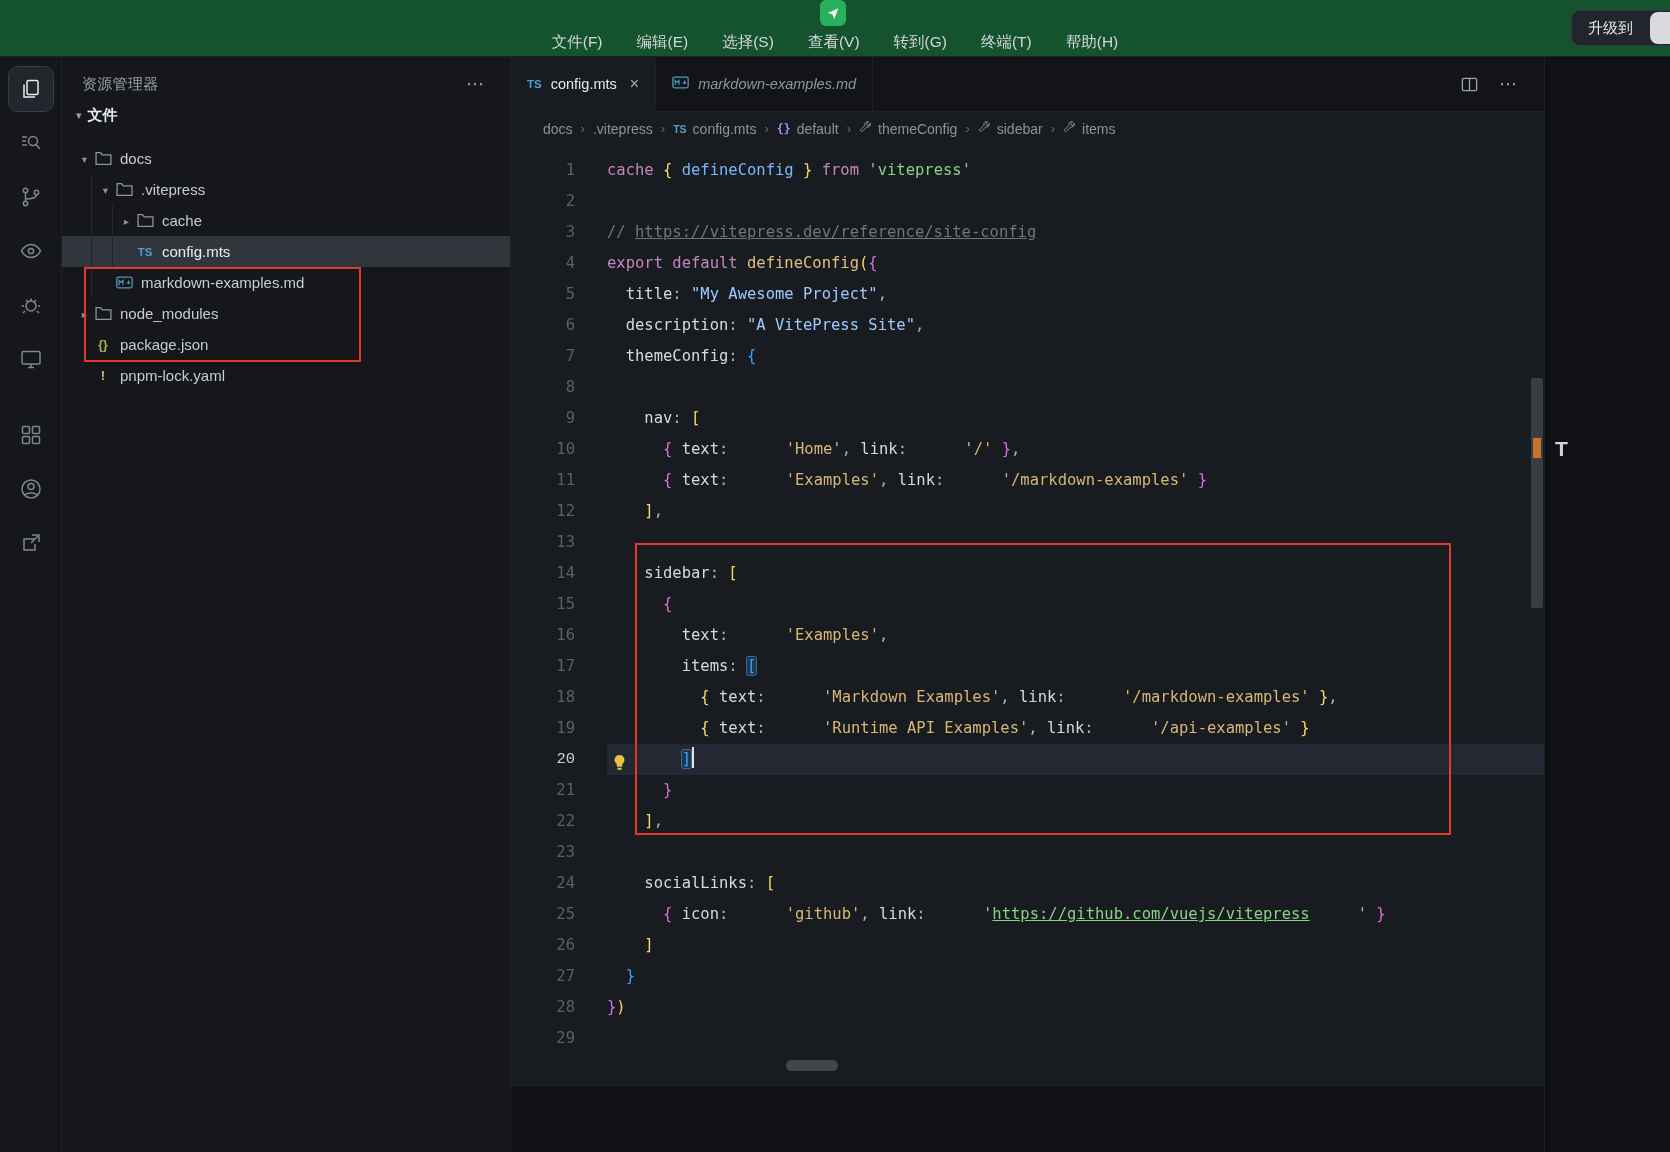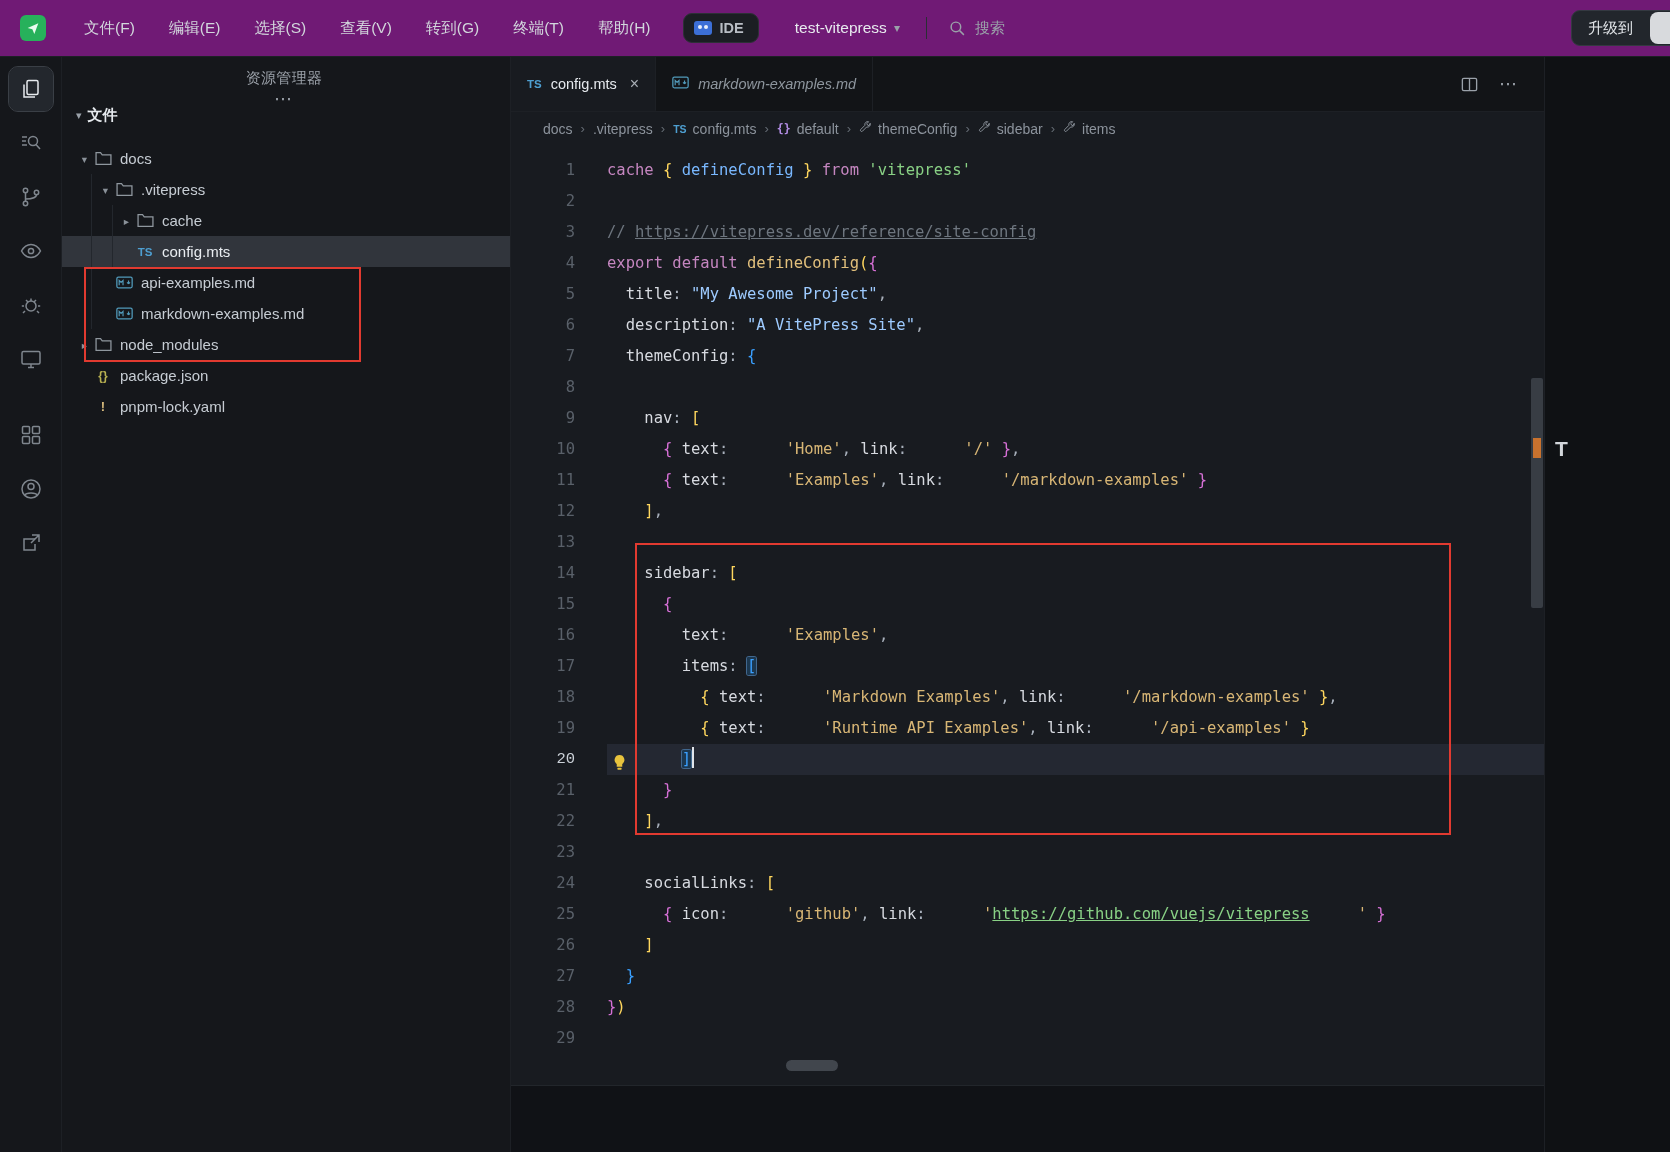--- a/index.html
+++ b/index.html
@@ -1,21 +1,21 @@
 <!DOCTYPE html>
 <html style="--annotation-red: #e13a30; --keyword: #c586c0; --function: #e2c07c; --import-name: #79b8ff; --property: #d7dae0; --punctuation: #a9b1bc; --bracket1: #ffd75e; --bracket2: #d670d6; --bracket3: #3aa0ff; --string-single: #d8b675; --string-double: #9ecbff; --string-green: #89d185; --comment: #6e767f; --ts-blue: #4e9fd1; --md-blue: #519aba; --folder: #8f979e; --bulb-yellow: #e8c33d;"><head>
 <meta charset="utf-8">
 <style>
   * { margin:0; padding:0; box-sizing:border-box; }
   html,body { width:1670px; height:1152px; background:#131519; overflow:hidden;
               font-family:"Liberation Sans","DejaVu Sans",sans-serif; }
   .window { position:relative; width:1670px; height:1152px; overflow:hidden; background:#131519; color:#cfd3da; }
 
   
-  .titlebar { position:relative; height:57px; background:#701a75; display:flex; align-items:center; border-bottom:1px solid #1d2025; }
+  .titlebar { position:relative; height:57px; background:#14532d; display:flex; align-items:center; border-bottom:1px solid #1d2025;flex-direction:column; }
   .app-logo { width:26px; height:26px; border-radius:6px; background:#27b15b; margin:0 24px 0 20px; display:flex; align-items:center; justify-content:center; flex:0 0 auto; }
   .menus { display:flex; gap:6px; }
   .menu-item { padding:6px 14px; font-size:15.5px; color:#d2d6dc; border-radius:6px; cursor:default; white-space:nowrap; }
   .ide-badge { display:flex; align-items:center; gap:8px; background:#1b1e23; border:1px solid #2c3036; border-radius:9px; padding:6px 14px 6px 10px; margin-left:18px; color:#b9bec5; font-size:14.5px; font-weight:bold; }
   .ide-ic { width:18px; height:14px; border-radius:3px; background:#3c6fd6; position:relative; }
   .ide-ic:before { content:""; position:absolute; left:4px; top:4px; width:4px; height:4px; border-radius:50%; background:#e8eef8; box-shadow:6px 0 0 #e8eef8; }
   .ws { display:flex; align-items:center; gap:7px; margin-left:36px; font-size:15.5px; color:#e7eaee; }
   .ws .chev { color:#9aa1a9; font-size:12px; }
   .tsep { width:1px; height:22px; background:#2a2e34; margin:0 22px 0 26px; }
   .search { display:flex; align-items:center; gap:9px; color:#9aa1a9; font-size:15px; }
@@ -28,21 +28,21 @@
   
   .activitybar { width:62px; background:#15171b; border-right:1px solid #1d2025; display:flex; flex-direction:column; align-items:center; padding-top:10px; gap:10px; }
   .act { width:44px; height:44px; display:flex; align-items:center; justify-content:center; border-radius:9px; }
   .act svg { width:24px; height:24px; stroke:#7f868e; fill:none; stroke-width:1.5; }
   .act.active { background:#23272d; outline:1px solid #3a3f46; }
   .act.active svg { stroke:#e7eaee; }
   .act.gap-before { margin-top:22px; }
 
   
   .sidebar { width:449px; background:#15171b; border-right:1px solid #1d2025; position:relative; font-size:15px; }
-  .sb-head { height:42px; display:flex; align-items:center; justify-content:space-between; padding:12px 24px 0 20px;flex-direction:column; }
+  .sb-head { height:42px; display:flex; align-items:center; justify-content:space-between; padding:12px 24px 0 20px; }
   .sb-title { color:#9ba1a9; font-size:15px; letter-spacing:.3px; }
   .sb-more { color:#9ba1a9; font-size:18px; letter-spacing:2px; }
   .sb-section { height:32px; display:flex; align-items:center; gap:6px; padding-left:14px; color:#e6eaee; font-weight:bold; font-size:15px; }
   .sb-section .chev { color:#9aa1a9; font-size:11px; }
   .tree { padding-top:12px; position:relative; }
   .trow { height:31px; display:flex; align-items:center; color:#c6ccd3; position:relative; cursor:default; white-space:nowrap; }
   .trow.sel { background:#31353c; color:#e9edf1; }
   .tw { width:17px; text-align:center; font-size:10.5px; color:#8a9199; flex:0 0 auto; }
   .ticon { width:20px; display:flex; justify-content:center; margin-right:7px; flex:0 0 auto; }
   .ts-ic { color:var(--ts-blue); font-weight:bold; font-size:11.5px; }
@@ -269,31 +269,20 @@
           </div>
           <div class="trow" style="padding-left: 35px;">
             <span class="guide" style="left: 29px;"></span>
             <span class="tw"></span>
             <span class="ticon">
               <svg width="17" height="15" viewBox="0 0 16 14">
                 <rect x="0.8" y="2" width="14.4" height="10" rx="1.4" fill="none" style="stroke:var(--md-blue)" stroke-width="1.2"></rect>
                 <path d="M3 9.5V5l1.8 1.9L6.6 5v4.5M11.8 5v3.2m0 0L10.4 6.9m1.4 1.3 1.4-1.3" fill="none" style="stroke:var(--md-blue)" stroke-width="1.1"></path>
               </svg>
             </span>
-            <span>api-examples.md</span>
-          </div>
-          <div class="trow" style="padding-left: 35px;">
-            <span class="guide" style="left: 29px;"></span>
-            <span class="tw"></span>
-            <span class="ticon">
-              <svg width="17" height="15" viewBox="0 0 16 14">
-                <rect x="0.8" y="2" width="14.4" height="10" rx="1.4" fill="none" style="stroke:var(--md-blue)" stroke-width="1.2"></rect>
-                <path d="M3 9.5V5l1.8 1.9L6.6 5v4.5M11.8 5v3.2m0 0L10.4 6.9m1.4 1.3 1.4-1.3" fill="none" style="stroke:var(--md-blue)" stroke-width="1.1"></path>
-              </svg>
-            </span>
             <span>markdown-examples.md</span>
           </div>
           <div class="trow" style="padding-left: 14px;">
             <span class="tw">▸</span>
             <span class="ticon">
               <svg width="17" height="15" viewBox="0 0 16 14">
                 <path d="M1 1.5h4.2l1.6 2H15v9H1z" fill="none" style="stroke:var(--folder)" stroke-width="1.2"></path>
               </svg>
             </span>
             <span>node_modules</span>

